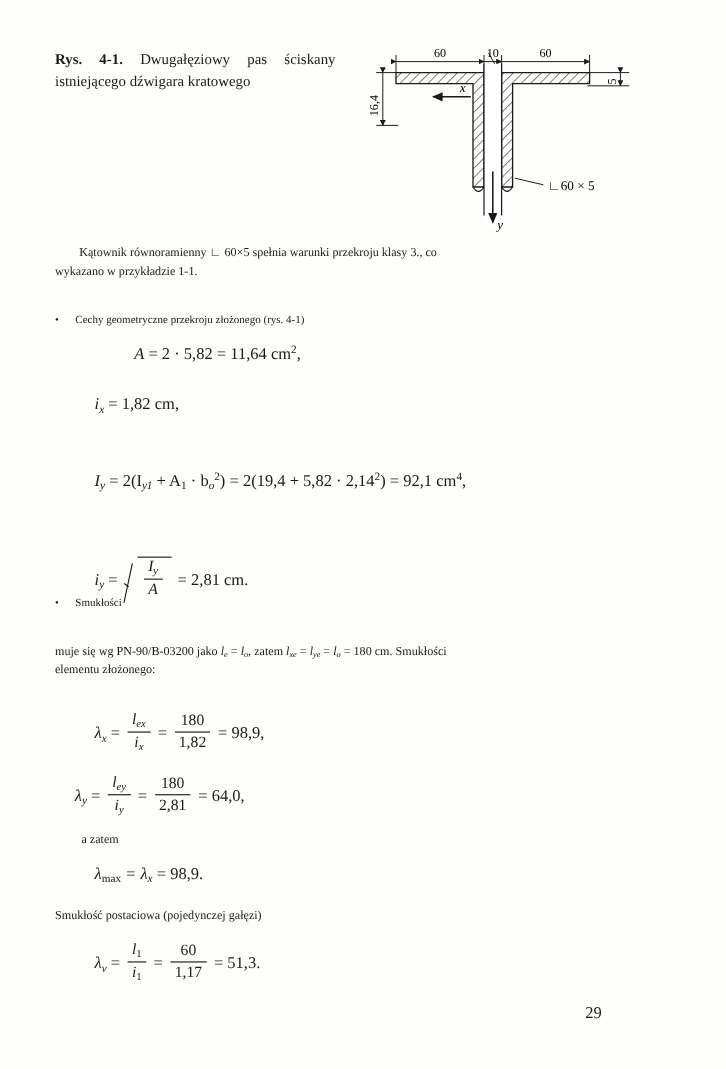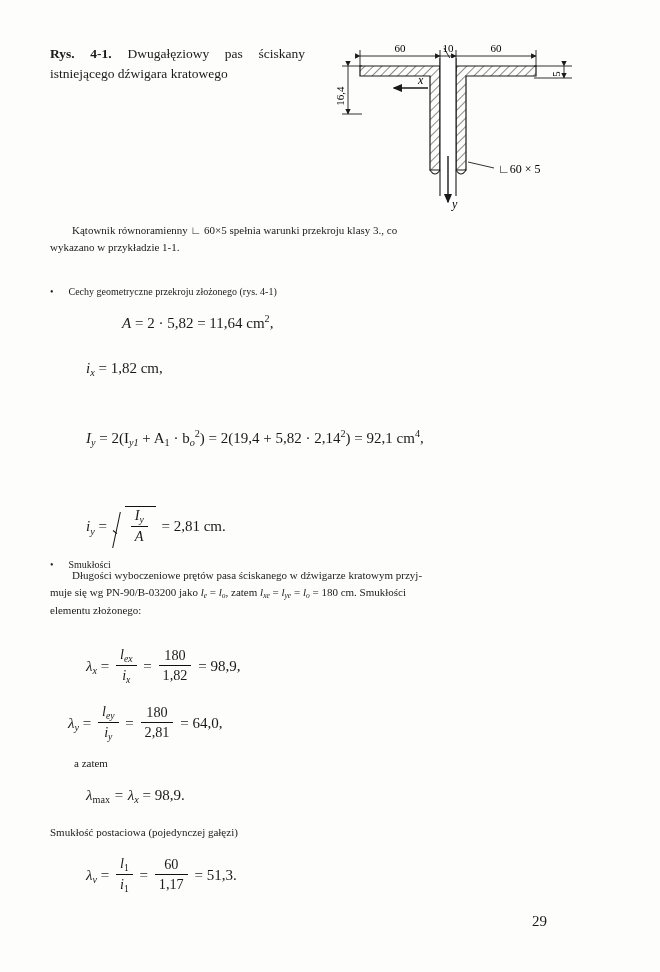--- a/index.html
+++ b/index.html
@@ -257,27 +257,27 @@
       <span class="rad">
         <span class="frac">
           <span class="num ital"><span>I</span><span class="sub">y</span></span>
           <span class="den ital">A</span>
         </span>
       </span>
     </span>
     <span>= 2,81 cm.</span>
   </div>
 
-  <div class="bullet-line" style="left:50px; top:541px;margin-top:16px;">
+  <div class="bullet-line" style="left:50px; top:541px;">
     <span class="dot">•</span>
     <span>Smukłości</span>
   </div>
 
   <div class="para indent" style="left:50px; top:567px; width:562px;">
-    <span>Długości wyboczeniowe prętów pasa ściskanego w dźwigarze kratowym przyj-</span><br>
+    <br>
     <span style="display:inline-block; text-indent:0;">
       <span>muje się wg PN-90/B-03200 jako </span><span class="ital">l</span><span class="sub">e</span><span> = </span><span class="ital">l</span><span class="sub">o</span><span>, zatem </span><span class="ital">l</span><span class="sub">xe</span><span> = </span><span class="ital">l</span><span class="sub">ye</span><span> = </span><span class="ital">l</span><span class="sub">o</span><span> = 180 cm. Smukłości</span>
     </span><br>
     <span>elementu złożonego:</span>
   </div>
 
   <div class="eq" style="left:86px; top:648px;">
     <span class="ital">λ</span><span class="sub">x</span>
     <span>=</span>
     <span class="frac">

